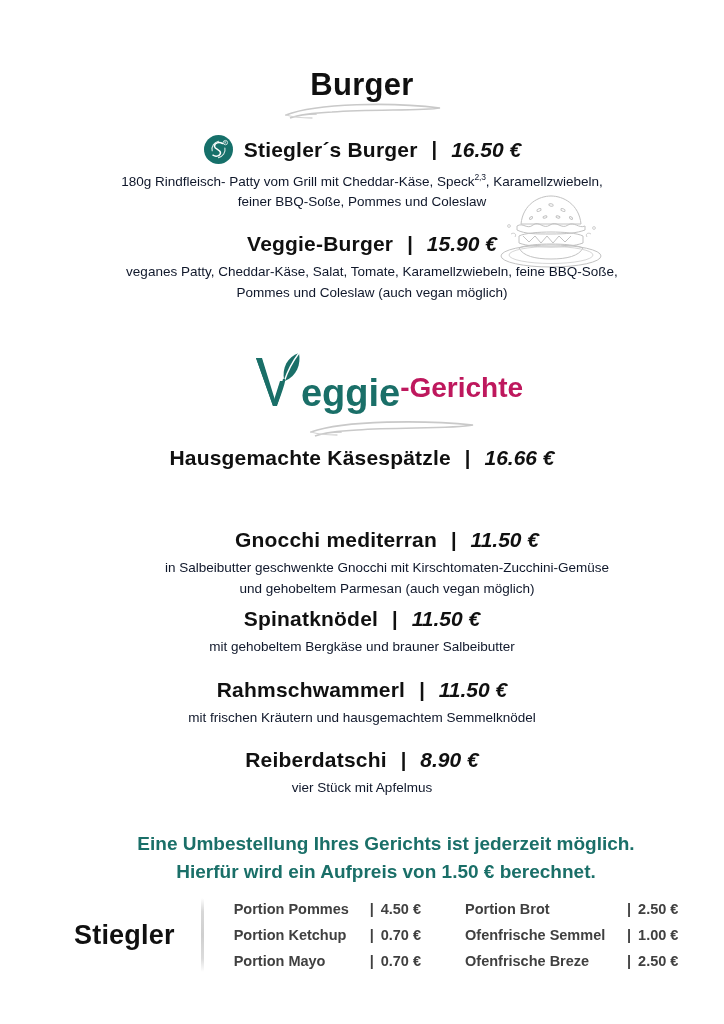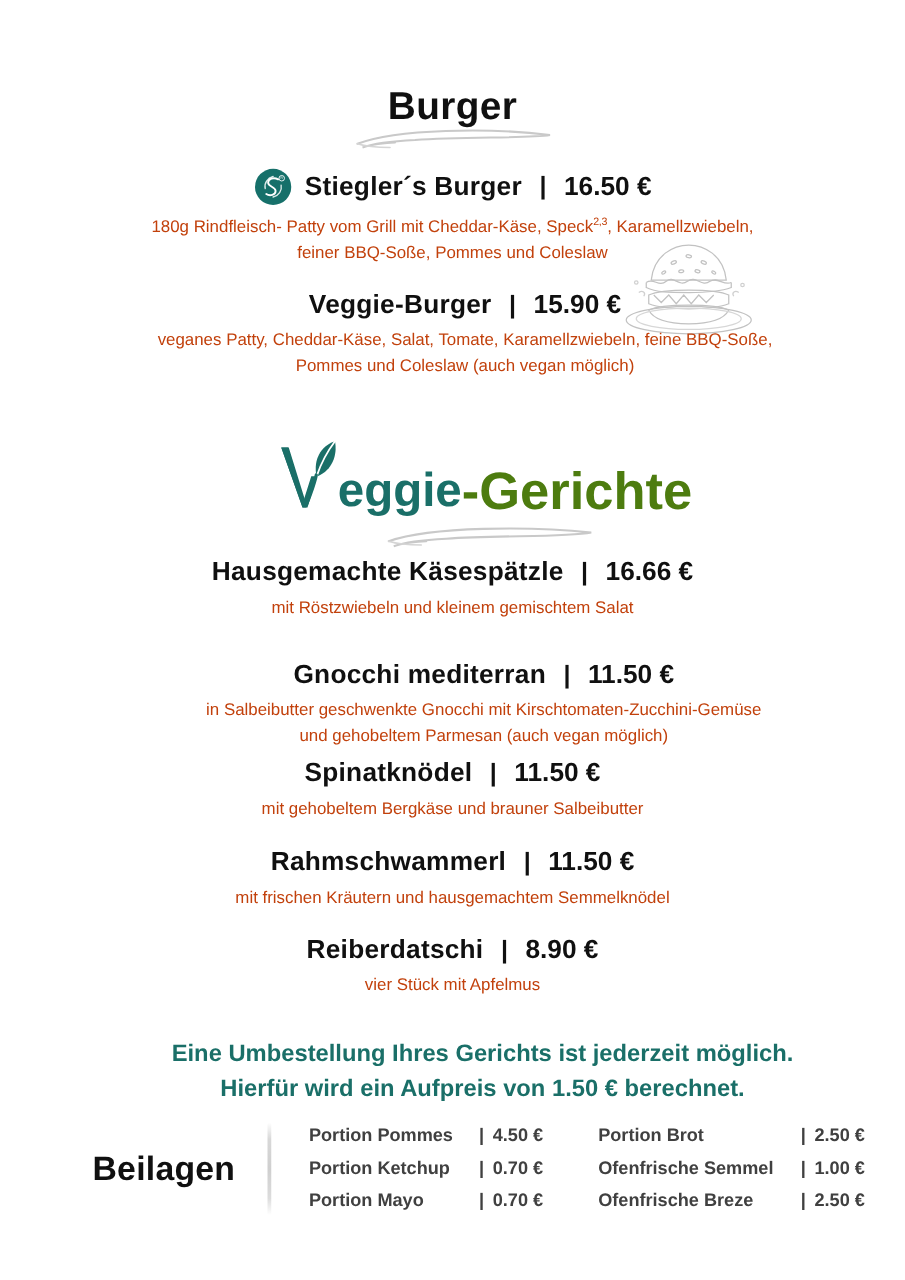--- a/index.html
+++ b/index.html
@@ -64,27 +64,27 @@
   .veggie-eggie {
     font-size: 38px;
     font-weight: bold;
     color: #1a6f68;
     line-height: 1;
     position: relative;
     left: -4px;
     bottom: 2px;
   }
   .veggie-rest {
-    font-size: 42px;
-    font-weight: bold;
-    color: #4d7c0f;
+    font-size: 28px;
+    font-weight: bold;
+    color: #be185d;
     line-height: 1;
     position: relative;
     left: -4px;
-    bottom: 0;
+    bottom: 12px;
   }
 
   
   .item { text-align: center; }
   .item-title-row {
     display: flex;
     align-items: center;
     justify-content: center;
     gap: 10px;
   }
@@ -97,24 +97,25 @@
   .sep {
     font-size: 20px;
     font-weight: bold;
     color: #101010;
     padding: 0 4px;
   }
   .item-price {
     font-size: 21px;
     font-weight: bold;
     color: #101010;
+    font-style: italic;
   }
   .item-desc {
     font-size: 13.5px;
-    color: #c2410c;
+    color: #0f172a;
     line-height: 1.55;
     margin-top: 6px;
     max-width: 560px;
     margin-left: auto;
     margin-right: auto;
   }
   .item-desc sup {
     font-size: 8.5px;
     vertical-align: super;
     letter-spacing: -0.2px;
@@ -305,23 +306,20 @@
       <path d="M16 16 C 22 18, 32 19, 42 19" fill="none" stroke="#d5d5d5" stroke-width="1.3" stroke-linecap="round"></path>
     </svg>
   </div>
 
   <div class="abs item" style="top:446px;">
     <div class="item-title-row">
       <span class="item-name">Hausgemachte Käsespätzle</span>
       <span class="sep">|</span>
       <span class="item-price">16.66 €</span>
     </div>
-    <div class="item-desc">
-      <span>mit Röstzwiebeln und kleinem gemischtem Salat</span>
-    </div>
   </div>
 
   <div class="abs item" style="top:528px;padding-left:25px;">
     <div class="item-title-row">
       <span class="item-name">Gnocchi mediterran</span>
       <span class="sep">|</span>
       <span class="item-price">11.50 €</span>
     </div>
     <div class="item-desc" style="max-width:580px;">
       <span>in Salbeibutter geschwenkte Gnocchi mit Kirschtomaten-Zucchini-Gemüse</span><br>
@@ -361,21 +359,21 @@
       <span>vier Stück mit Apfelmus</span>
     </div>
   </div>
 
   <div class="abs notice" style="top:830px;">
     <div>Eine Umbestellung Ihres Gerichts ist jederzeit möglich.</div>
     <div>Hierfür wird ein Aufpreis von 1.50 € berechnet.</div>
   </div>
 
   <div class="abs beilagen" style="top:898px;">
-    <div class="beilagen-title">Beilagen</div>
+    <div class="beilagen-title">Stiegler</div>
     <div class="beilagen-divider"></div>
     <div class="beilagen-cols">
 
       <div class="beilagen-col col-a">
         <div class="beilagen-row">
           <span class="b-name">Portion Pommes</span>
           <span class="b-sep">|</span>
           <span class="b-price">4.50 €</span>
         </div>
         <div class="beilagen-row">

